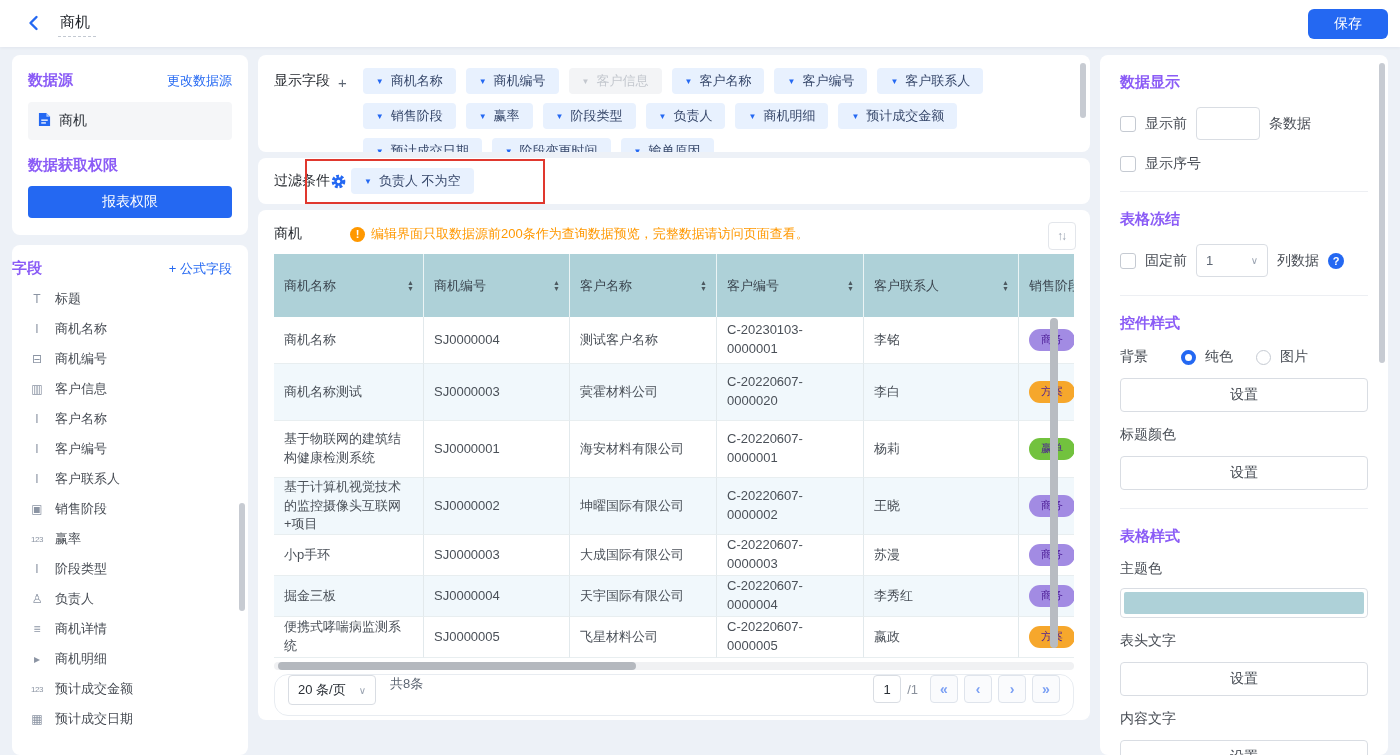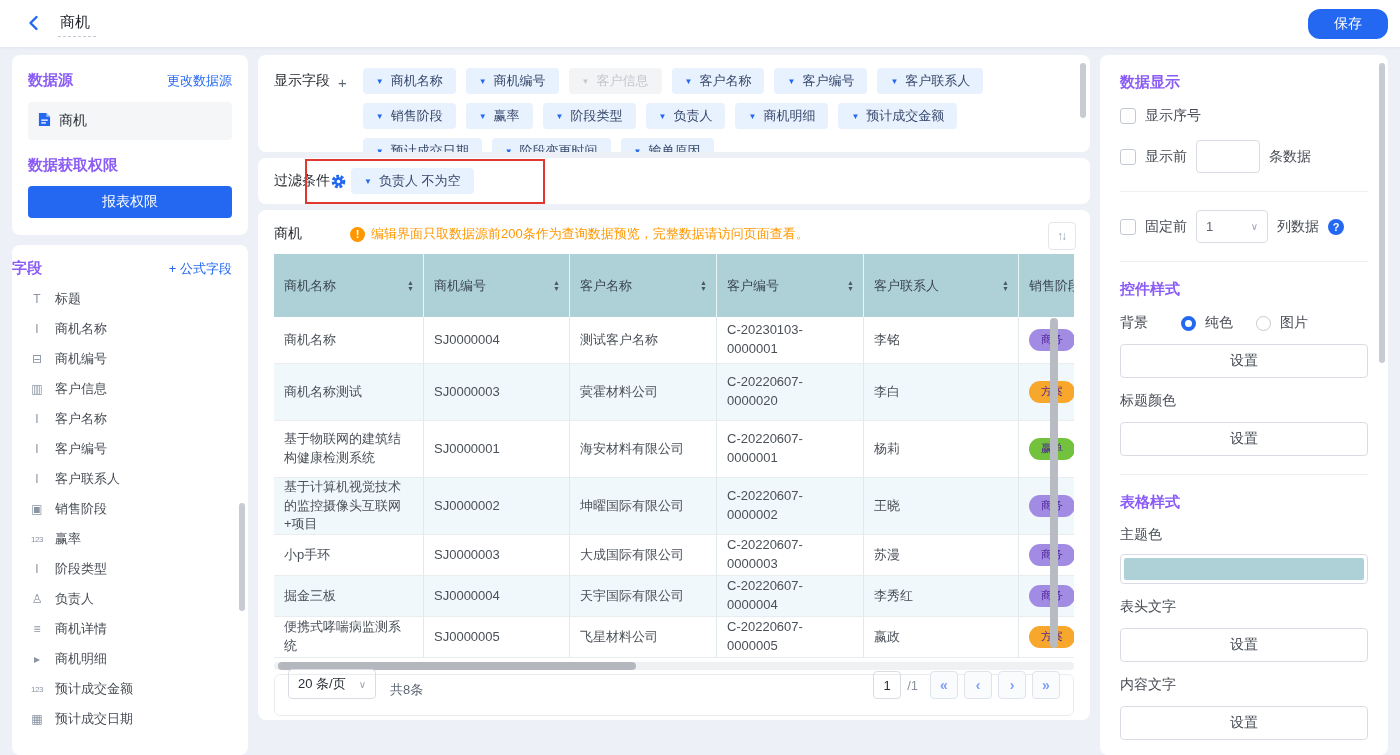--- a/index.html
+++ b/index.html
@@ -4,21 +4,21 @@
 <style>
   * { margin:0; padding:0; box-sizing:border-box; }
   html,body { width:1400px; height:755px; }
   body { position:relative; background:#edf1f7; font-family:"Liberation Sans","DejaVu Sans",sans-serif; overflow:hidden; color:#42464d; }
   .card { position:absolute; background:#fff; border-radius:8px; }
 
   
   .topbar { position:absolute; left:0; top:0; width:1400px; height:47px; background:#fff; box-shadow:0 1px 3px rgba(30,50,90,.06); z-index:10; }
   .back { position:absolute; left:26px; top:15px; cursor:pointer; }
   .pg-title { position:absolute; left:58px; top:13px; font-size:15px; color:#1f2329; padding:0 6px 4px 2px; border-bottom:1px dashed #c3c9d2; }
-  .save-btn { position:absolute; right:12px; top:9px; width:80px; height:30px; background:#2468f2; color:#fff; font-size:14px; border:none; border-radius:12px; display:flex; align-items:center; justify-content:center; cursor:pointer; }
+  .save-btn { position:absolute; right:12px; top:9px; width:80px; height:30px; background:#2468f2; color:#fff; font-size:14px; border:none; border-radius:6px; display:flex; align-items:center; justify-content:center; cursor:pointer; }
 
   
   .lp1 { left:12px; top:55px; width:236px; height:180px; padding:16px; }
   .row-between { display:flex; align-items:center; justify-content:space-between; }
   .sec-title { font-size:15px; font-weight:bold; color:#8b5cf6; }
   .link { color:#2468f2; font-size:13px; cursor:pointer; }
   .ds-box { margin-top:12px; height:38px; background:#f5f6f8; border-radius:4px; display:flex; align-items:center; padding:0 10px; gap:8px; font-size:14px; color:#2a2f36; cursor:pointer; }
   .perm-title { margin-top:16px; }
   .perm-btn { margin-top:11px; width:100%; height:32px; background:#2468f2; color:#fff; font-size:14px; border:none; border-radius:4px; cursor:pointer; }
 
@@ -57,21 +57,21 @@
   .th { background:#aed1d8; height:63px; display:flex; align-items:center; justify-content:space-between; padding:0 9px 0 10px; font-size:13px; color:#3c4650; border-right:1px solid rgba(255,255,255,.75); cursor:pointer; }
   .arrs { display:flex; flex-direction:column; line-height:6px; font-size:7px; color:#4c585f; }
   .td { display:flex; align-items:center; padding:4px 10px; font-size:13px; color:#4a5058; border-right:1px solid #e2e9ec; border-bottom:1px solid #e8eef0; line-height:1.45; overflow:hidden; }
   .trow:nth-child(2n+3) .td { background:#f1f8fc; }
   .r0 .td{height:47px;} .r1 .td{height:57px;} .r2 .td{height:57px;} .r3 .td{height:57px;}
   .r4 .td{height:41px;} .r5 .td{height:41px;} .r6 .td{height:41px;}
   .badge { display:inline-block; padding:3px 12px 4px 12px; border-radius:12px; color:#4c1d95; font-size:11px; white-space:nowrap; }
   .tv-scroll { position:absolute; left:792px; top:108px; width:8px; height:330px; border-radius:4px; background:#b8bcc2; z-index:4; }
   .th-scroll { position:absolute; left:16px; top:452px; width:800px; height:8px; border-radius:4px; background:#f0f1f3; }
   .th-thumb { position:absolute; left:4px; top:0; width:358px; height:8px; border-radius:4px; background:#b4b8be; cursor:pointer; }
-  .pagebar { position:absolute; left:16px; top:464px; width:800px; height:42px; border:1px solid #e8ecf1; border-radius:6px; display:flex; align-items:flex-end; padding:16px 13px; gap:14px; }
+  .pagebar { position:absolute; left:16px; top:464px; width:800px; height:42px; border:1px solid #e8ecf1; border-radius:14px; display:flex; align-items:flex-start; padding:0 13px; gap:14px; }
   .psize { width:88px; height:30px; border:1px solid #d9dde3; border-radius:4px; display:flex; align-items:center; justify-content:space-between; padding:0 9px; font-size:13px; color:#2a2f36; cursor:pointer; }
   .chev { color:#9aa3b1; font-size:10px; }
   .total { font-size:13px; color:#5d6673; }
   .pag-right { margin-left:auto; display:flex; align-items:center; gap:6px; }
   .pnum { width:28px; height:28px; border:1px solid #d9dde3; border-radius:4px; display:flex; align-items:center; justify-content:center; font-size:13px; color:#2a2f36; }
   .pof { font-size:13px; color:#8a919c; margin-right:6px; }
   .nav { width:28px; height:28px; border:1px solid #dfe4ec; background:#fafbfd; border-radius:4px; display:flex; align-items:center; justify-content:center; color:#7ba0f4; font-size:14px; font-weight:bold; cursor:pointer; }
 
   
   .rp { left:1100px; top:55px; width:288px; height:700px; padding:18px 20px; overflow:hidden; }
@@ -402,30 +402,31 @@
       <span class="nav">›</span>
       <span class="nav">»</span>
     </div>
   </div>
 </div>
 
 <div class="card rp">
   <div class="sec-title">数据显示</div>
   <div class="rp-row">
     <span class="cb"></span>
-    <span>显示序号</span>
-  </div>
-  <div class="rp-row">
-    <span class="cb"></span>
     <span>显示前</span>
     <input class="inp" style="">
     <span>条数据</span>
   </div>
+  <div class="rp-row">
+    <span class="cb"></span>
+    <span>显示序号</span>
+  </div>
   <div class="divider"></div>
 
+  <div class="sec-title">表格冻结</div>
   <div class="rp-row">
     <span class="cb"></span>
     <span>固定前</span>
     <span class="msel">
       <span>1</span>
       <span class="chev">∨</span>
     </span>
     <span>列数据</span>
     <span class="help">?</span>
   </div>

